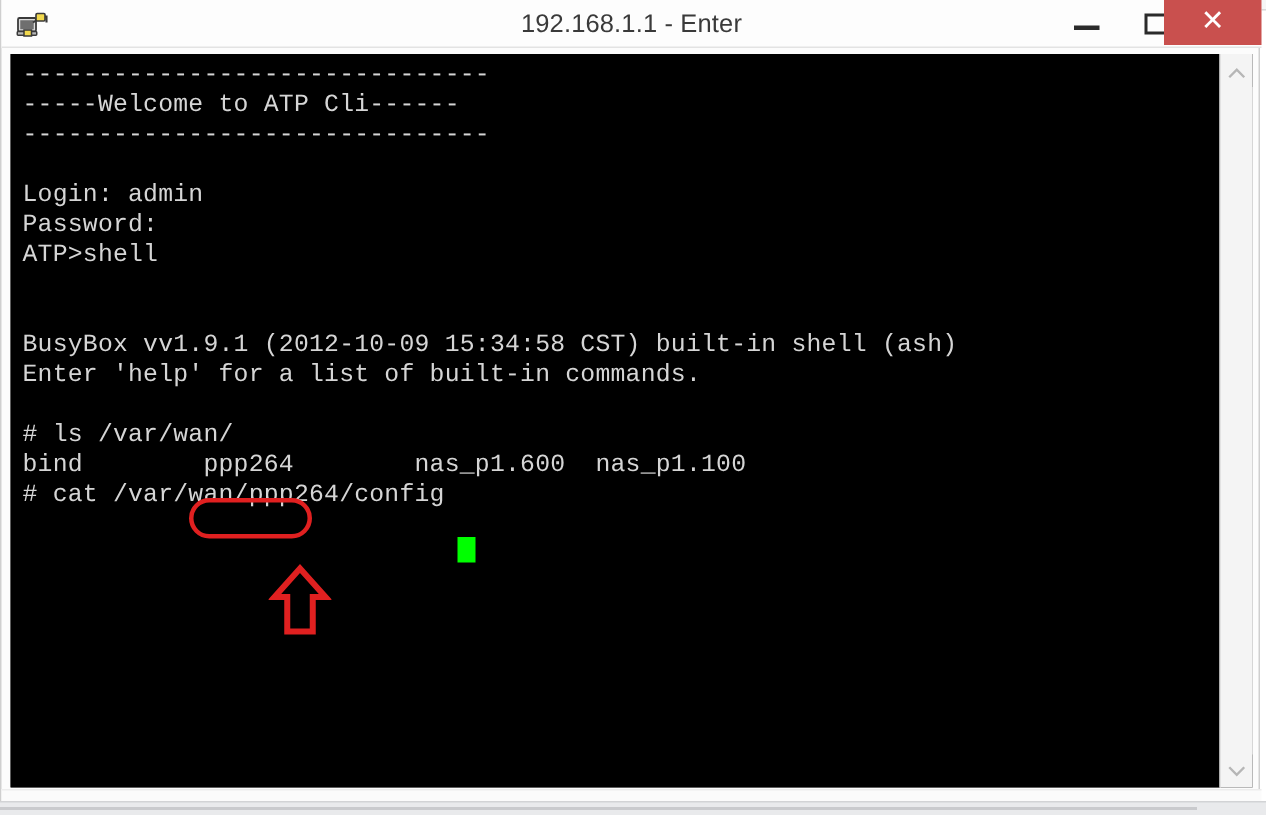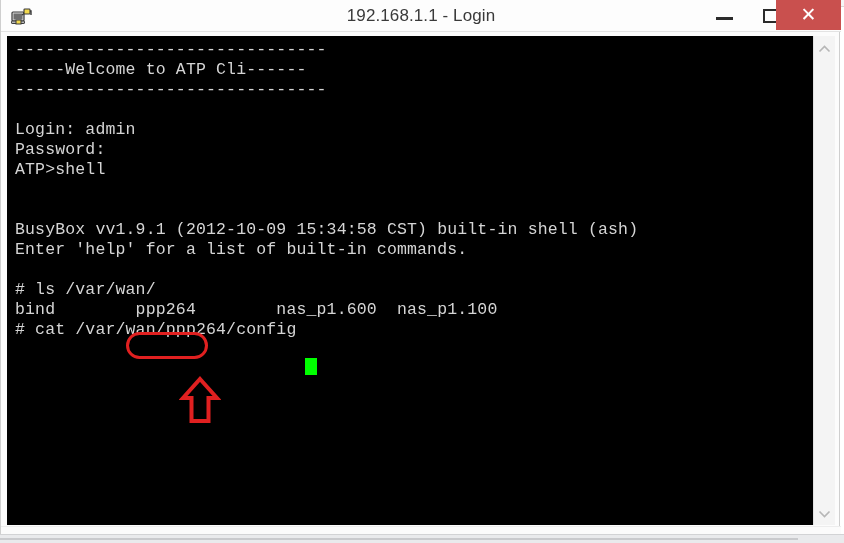--- a/index.html
+++ b/index.html
@@ -239,21 +239,21 @@
         <svg width="24" height="24" viewBox="0 0 24 24">
           <rect x="2" y="7" width="12" height="9" rx="1" fill="#dcdcdc" stroke="#3a3a3a" stroke-width="1.2"></rect>
           <rect x="3.5" y="8.5" width="9" height="6" fill="#6f6f6f"></rect>
           <rect x="1.5" y="16" width="13" height="2.5" rx="0.6" fill="#b8b8b8" stroke="#3a3a3a" stroke-width="1"></rect>
           <path d="M12 10 L18 6 L21 6 L21 10" fill="none" stroke="#3a3a3a" stroke-width="1.4"></path>
           <rect x="14" y="4" width="6" height="5" rx="0.8" fill="#f2d94e" stroke="#3a3a3a" stroke-width="1.1"></rect>
           <rect x="6" y="15" width="5" height="4" fill="#f2d94e" stroke="#3a3a3a" stroke-width="1"></rect>
         </svg>
       </div>
 
-      <div id="title-text">192.168.1.1 - Login</div>
+      <div id="title-text">192.168.1.1 - Enter</div>
 
       <div class="win-btn" id="btn-minimize">
         <div id="minimize-glyph"></div>
       </div>
 
       <div class="win-btn" id="btn-maximize">
         <div id="maximize-glyph"></div>
       </div>
 
       <div class="win-btn" id="btn-close">

